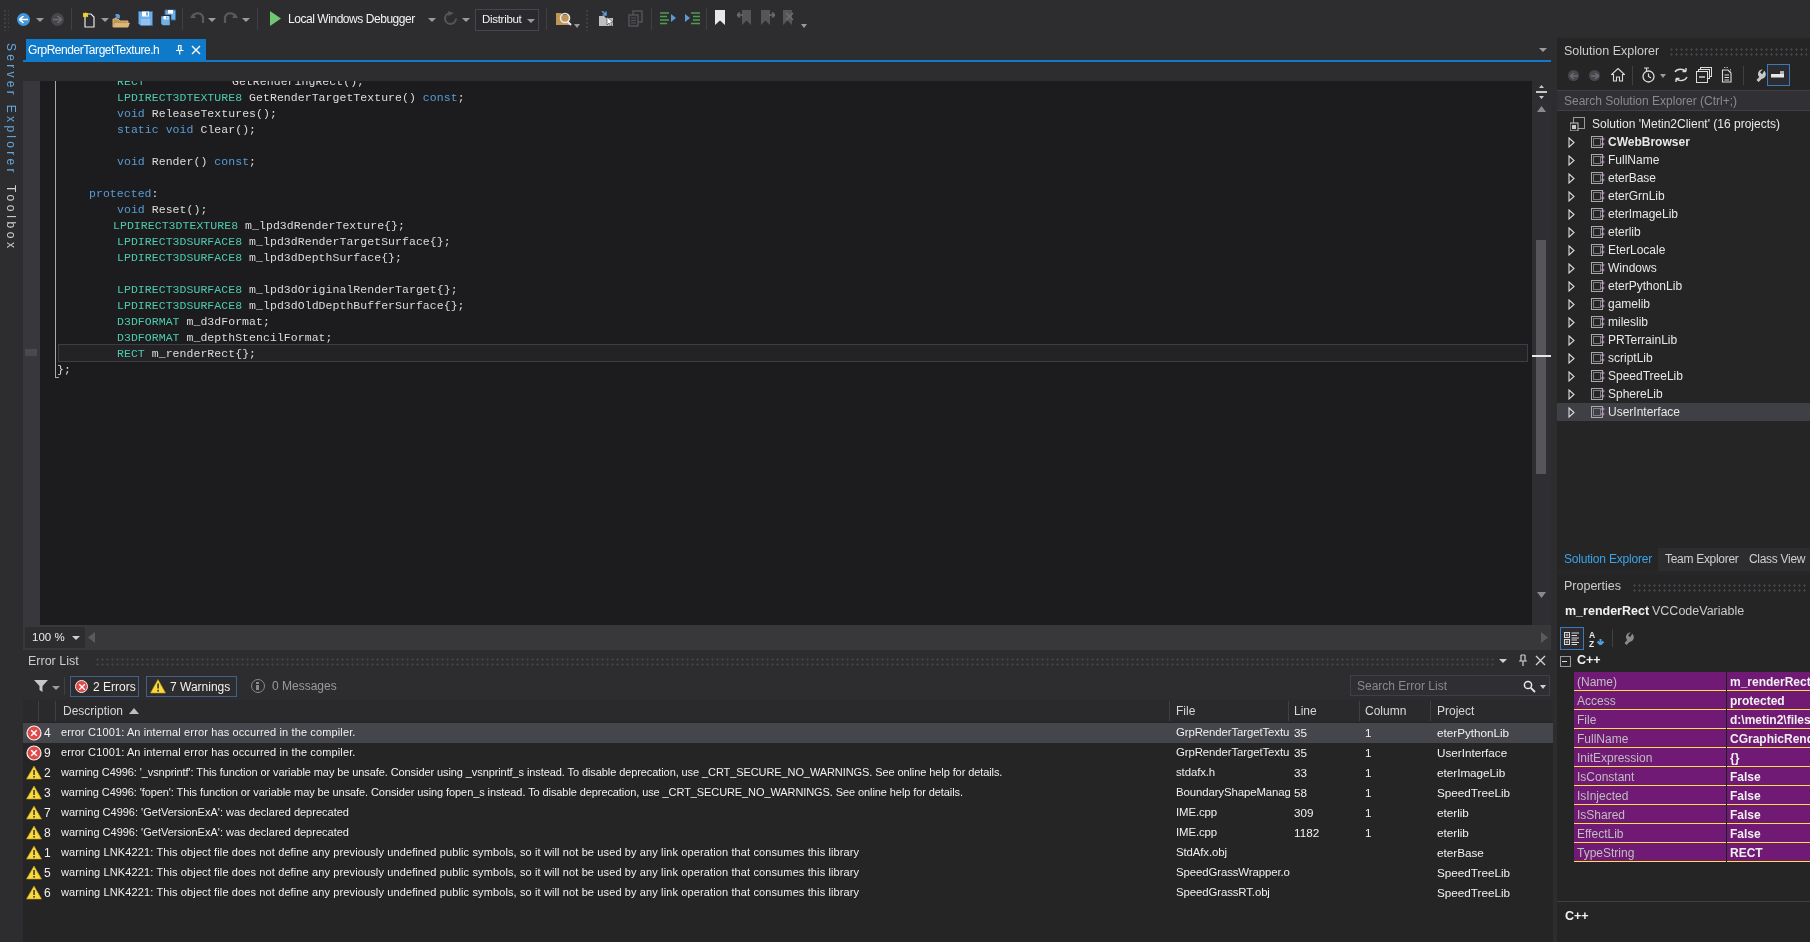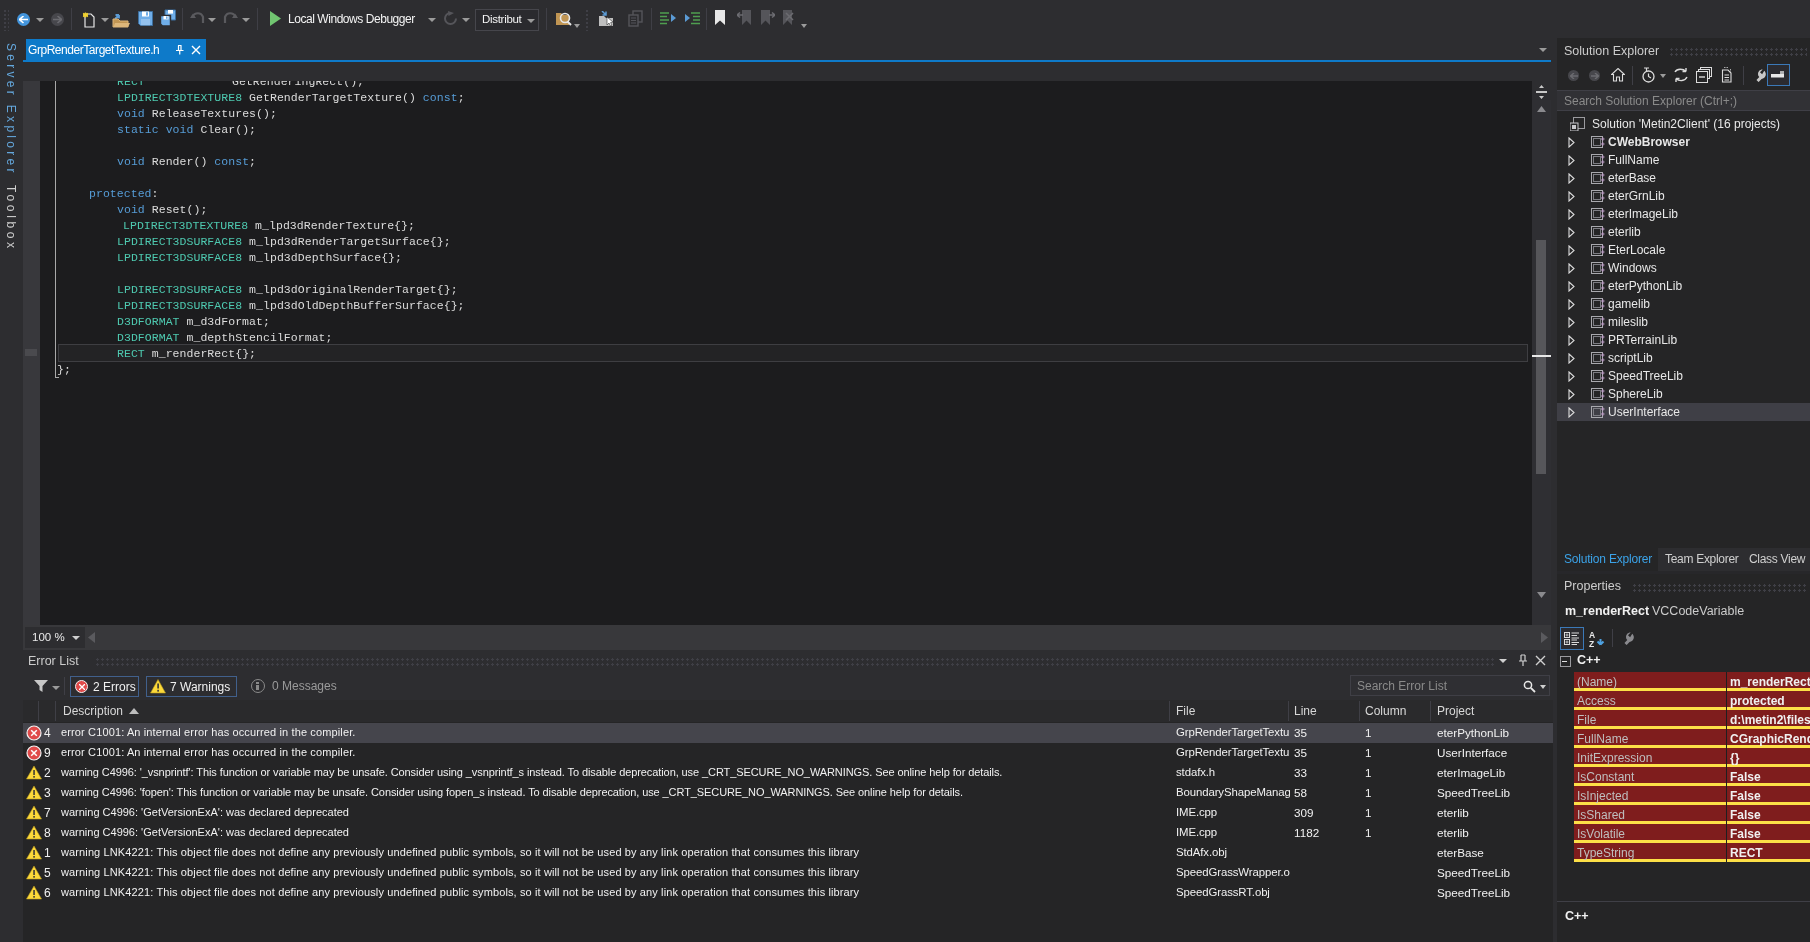--- a/index.html
+++ b/index.html
@@ -13,21 +13,21 @@
 .t{color:#4EC9B0;}
 .er{position:absolute;left:0;width:1530px;height:20px;color:#F1F1F1;}
 .er .eic{position:absolute;left:3px;top:2px;}
 .er .num{position:absolute;left:21px;top:3px;font-size:12px;}
 .er .d{position:absolute;left:38px;top:3px;font-size:11px;white-space:pre;}
 .er .f{position:absolute;left:1153px;top:3px;font-size:11.4px;letter-spacing:-0.1px;width:114px;overflow:hidden;white-space:pre;}
 .er .l{position:absolute;left:1271px;top:3px;font-size:11.7px;}
 .er .c{position:absolute;left:1342px;top:3px;font-size:11.7px;}
 .er .p{position:absolute;left:1414px;top:3px;font-size:11.7px;white-space:pre;}
 .trw{position:absolute;left:0;width:253px;height:18px;font-size:12px;color:#E8E8E8;}
-.prw{position:absolute;left:0;width:253px;height:19px;background:#7f1d1d;border-bottom:3px solid #fde047;box-sizing:border-box;}
+.prw{position:absolute;left:0;width:253px;height:19px;background:#701a75;border-bottom:1px solid #fde047;box-sizing:border-box;}
 .prw .pn{position:absolute;left:20px;top:2.5px;font-size:12px;color:#BFBFBF;}
 .prw .pv{position:absolute;left:173px;top:2.5px;font-size:12px;color:#F0F0F0;font-weight:bold;white-space:pre;}
 </style></head>
 <body>
 <div id="root">
 
 <div id="toolbar" class="abs" style="left:0;top:0;width:1810px;height:38px;background:#2D2D30;">
   <div class="dots" style="left:3px;top:9px;width:6px;height:22px;"></div>
 
   <div class="abs" style="left:17px;top:13px;width:13px;height:13px;border-radius:50%;background:#4395DC;"></div>
@@ -177,21 +177,21 @@
     <div class="abs" style="left:32px;top:0;width:1px;height:297px;background:#A9A9A9;"></div>
     <div class="abs" style="left:32px;top:296px;width:4px;height:1px;background:#A9A9A9;"></div>
 
     <div class="cl" style="left:94px;top:-7px;"><span class="t">RECT</span><span class="abs" style="left:115px;">GetRenderingRect();</span></div>
     <div class="cl" style="left:94px;top:9px;"><span class="t">LPDIRECT3DTEXTURE8</span> GetRenderTargetTexture() <span class="k">const</span>;</div>
     <div class="cl" style="left:94px;top:25px;"><span class="k">void</span> ReleaseTextures();</div>
     <div class="cl" style="left:94px;top:41px;"><span class="k">static</span> <span class="k">void</span> Clear();</div>
     <div class="cl" style="left:94px;top:73px;"><span class="k">void</span> Render() <span class="k">const</span>;</div>
     <div class="cl" style="left:66px;top:105px;"><span class="k">protected</span>:</div>
     <div class="cl" style="left:94px;top:121px;"><span class="k">void</span> Reset();</div>
-    <div class="cl" style="left:100px;top:137px;"><span class="t">LPDIRECT3DTEXTURE8</span> m_lpd3dRenderTexture{};</div>
+    <div class="cl" style="left:90px;top:137px;"><span class="t">LPDIRECT3DTEXTURE8</span> m_lpd3dRenderTexture{};</div>
     <div class="cl" style="left:94px;top:153px;"><span class="t">LPDIRECT3DSURFACE8</span> m_lpd3dRenderTargetSurface{};</div>
     <div class="cl" style="left:94px;top:169px;"><span class="t">LPDIRECT3DSURFACE8</span> m_lpd3dDepthSurface{};</div>
     <div class="cl" style="left:94px;top:201px;"><span class="t">LPDIRECT3DSURFACE8</span> m_lpd3dOriginalRenderTarget{};</div>
     <div class="cl" style="left:94px;top:217px;"><span class="t">LPDIRECT3DSURFACE8</span> m_lpd3dOldDepthBufferSurface{};</div>
     <div class="cl" style="left:94px;top:233px;"><span class="t">D3DFORMAT</span> m_d3dFormat;</div>
     <div class="cl" style="left:94px;top:249px;"><span class="t">D3DFORMAT</span> m_depthStencilFormat;</div>
     <div class="cl" style="left:94px;top:265px;"><span class="t">RECT</span> m_renderRect{};</div>
     <div class="cl" style="left:34px;top:281px;">};</div>
   </div>
 
@@ -724,21 +724,21 @@
       </div>
   <div class="prw" style="top:748px;">
         <span class="pn">IsInjected</span>
         <span class="pv">False</span>
       </div>
   <div class="prw" style="top:767px;">
         <span class="pn">IsShared</span>
         <span class="pv">False</span>
       </div>
   <div class="prw" style="top:786px;">
-        <span class="pn">IsVolatile</span>
+        <span class="pn">EffectLib</span>
         <span class="pv">False</span>
       </div>
   <div class="prw" style="top:805px;">
         <span class="pn">TypeString</span>
         <span class="pv">RECT</span>
       </div>
   <div class="abs" style="left:0;top:634px;width:17px;height:190px;background:#252526;"></div>
   <div class="abs" style="left:169px;top:634px;width:1px;height:190px;background:#1F1F21;"></div>
   <div class="abs" style="left:0;top:863px;width:253px;height:1px;background:#3F3F46;"></div>
   <div class="abs" style="left:8px;top:871px;font-size:12.5px;color:#F1F1F1;font-weight:bold;">C++</div>

